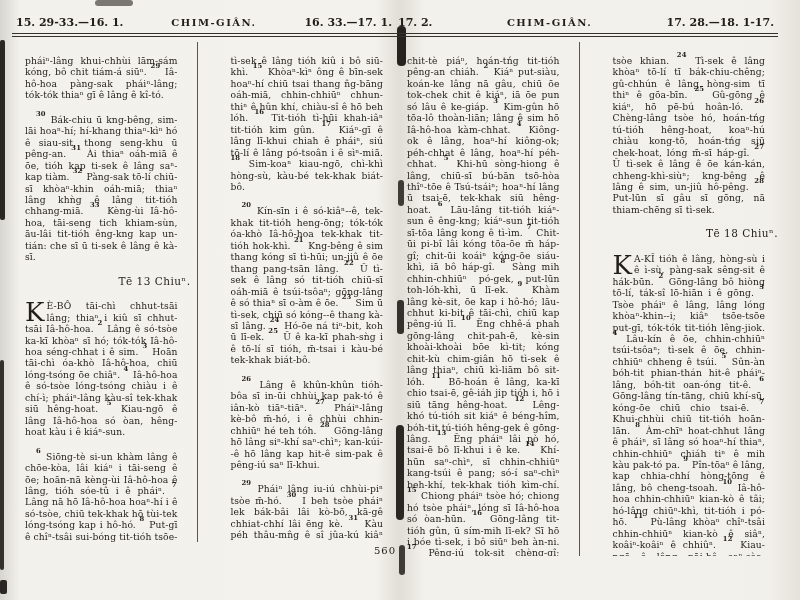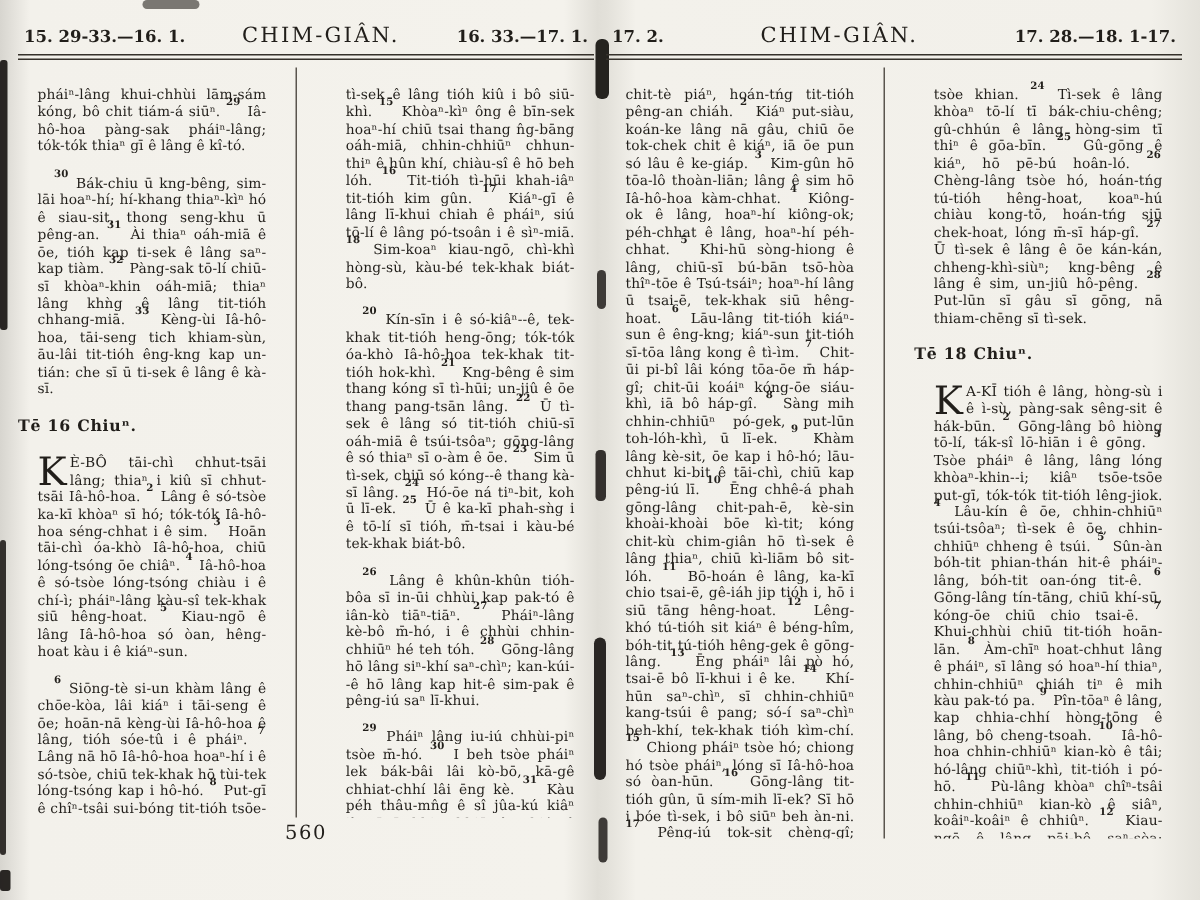--- a/index.html
+++ b/index.html
@@ -1,36 +1,36 @@
 <!DOCTYPE html>
 <html><head>
 <meta charset="utf-8">
 <style>
   html,body{margin:0;padding:0}
   body{width:800px;height:600px;overflow:hidden;background:#e7e5df;font-family:"DejaVu Serif","Liberation Serif",serif}
   .spread{position:relative;width:800px;height:600px;
     background:linear-gradient(90deg,#d7d5cf 0%,#f3f1eb 2.5%,#f4f2ec 47%,#e0ded7 49.8%,#e3e1da 50.6%,#f3f1eb 53%,#f2f0ea 96%,#e4e2db 100%)}
   .page{position:absolute;top:6px;width:384px;color:#211e1a}
   .page.left{left:12px}
-  .page.right{left:404px}
+  .page.right{left:394px}
   .running-head{display:flex;justify-content:space-between;align-items:baseline;font-size:11px;font-weight:bold;padding:10px 4px 0 4px}
-  .running-head .title{font-weight:normal;letter-spacing:1.5px;font-size:14px}
+  .running-head .title{font-weight:bold;letter-spacing:1.5px;font-size:10px}
   .double-rule{height:2px;border-top:1px solid #35312b;border-bottom:1px solid #35312b;margin-top:4px}
   .cols{display:flex;margin-top:5px}
   .col{width:185px;overflow:hidden;font-size:9.2px;line-height:11.45px;text-align:justify;letter-spacing:.1px}
   .page.left .col{height:500px}
   .page.right .col{height:514px}
   .col.second{border-left:1px solid #5a554e;padding-left:20px;margin-left:6px}
   .col p{margin:13px;text-indent:11px}
   .col p.cont{text-indent:0}
   .col p.dropcap{text-indent:0}
   .col p.dropcap::first-letter{float:left;font-size:26px;line-height:20px;padding:2px 2px 0 0}
-  .chapter-heading{text-align:left;font-weight:bold;font-size:10.5px;letter-spacing:.5px;margin:9px 0 7px;text-indent:0}
+  .chapter-heading{text-align:right;font-weight:normal;font-size:10.5px;letter-spacing:.5px;margin:9px 0 7px;text-indent:0}
   sup{font-size:6.8px;font-weight:bold;line-height:0;position:relative;top:-3px;padding-right:1px}
-  .page-number{text-align:center;font-size:13px;letter-spacing:1px}
+  .page-number{text-align:right;font-size:10px;letter-spacing:1px}
   .page.left .page-number{margin-top:3px}
   .page.right .page-number{margin-top:7px}
   
   .artifact{position:absolute;background:#15120f;border-radius:2px}
   .binding-left{left:0;top:40px;width:5px;height:180px;opacity:.9}
   .binding-left2{left:0;top:360px;width:4px;height:210px;opacity:.85}
   .corner-mark{left:0;top:580px;width:7px;height:14px;opacity:.9}
   .top-smudge{left:95px;top:0;width:38px;height:6px;opacity:.55;border-radius:3px}
   .gutter-a{left:397px;top:26px;width:9px;height:40px;opacity:.92;border-radius:4px}
   .gutter-b{left:398px;top:180px;width:6px;height:26px;opacity:.8;border-radius:3px}
@@ -57,21 +57,21 @@
     <div class="running-head">
       <span>15. 29-33.—16. 1.</span>
       <span class="title">CHIM-GIÂN.</span>
       <span>16. 33.—17. 1.</span>
     </div>
     <div class="double-rule"></div>
     <div class="cols">
       <div class="col">
         <p class="cont verse-text">pháiⁿ-lâng khui-chhùi lām-sám kóng, bô chit tiám-á siūⁿ. <sup>29</sup> Iâ-hô-hoa pàng-sak pháiⁿ-lâng; tók-tók thiaⁿ gī ê lâng ê kî-tó.</p>
         <p class="verse-text"><sup>30</sup> Bák-chiu ū kng-bêng, sim-lāi hoaⁿ-hí; hí-khang thiaⁿ-kìⁿ hó ê siau-sit, thong seng-khu ū pêng-an. <sup>31</sup> Ài thiaⁿ oáh-miā ê ōe, tióh kap ti-sek ê lâng saⁿ-kap tiàm. <sup>32</sup> Pàng-sak tō-lí chiū-sī khòaⁿ-khin oáh-miā; thiaⁿ lâng khǹg ê lâng tit-tióh chhang-miā. <sup>33</sup> Kèng-ùi Iâ-hô-hoa, tāi-seng tich khiam-sùn, āu-lâi tit-tióh êng-kng kap un-tián: che sī ū ti-sek ê lâng ê kà-sī.</p>
-        <div class="chapter-heading">Tē 16 Chiuⁿ.</div>
+        <div class="chapter-heading">Tē 13 Chiuⁿ.</div>
         <p class="dropcap verse-text">KÈ-BÔ tāi-chì chhut-tsāi lâng; thiaⁿ i kiû sī chhut-tsāi Iâ-hô-hoa. <sup>2</sup> Lâng ê só-tsòe ka-kī khòaⁿ sī hó; tók-tók Iâ-hô-hoa séng-chhat i ê sim. <sup>3</sup> Hoān tāi-chì óa-khò Iâ-hô-hoa, chiū lóng-tsóng ōe chiâⁿ. <sup>4</sup> Iâ-hô-hoa ê só-tsòe lóng-tsóng chiàu i ê chí-ì; pháiⁿ-lâng kàu-sî tek-khak siū hêng-hoat. <sup>5</sup> Kiau-ngō ê lâng Iâ-hô-hoa só òan, hêng-hoat kàu i ê kiáⁿ-sun.</p>
         <p class="verse-text"><sup>6</sup> Siōng-tè si-un khàm lâng ê chōe-kòa, lâi kiáⁿ i tāi-seng ê ōe; hoān-nā kèng-ùi Iâ-hô-hoa ê lâng, tióh sóe-tû i ê pháiⁿ. <sup>7</sup> Lâng nā hō Iâ-hô-hoa hoaⁿ-hí i ê só-tsòe, chiū tek-khak hō tùi-tek lóng-tsóng kap i hô-hó. <sup>8</sup> Put-gī ê chîⁿ-tsâi sui-bóng tit-tióh tsōe-tsōe; m̄ táh-tióh eng-kai tit-tióh ê mih, sui-bóng chió-chió iā hó. <sup>9</sup> Kè-bô tāi-chì chhut-tsāi lâng, chiâⁿ tāi-chì chhut-tsāi Iâ-hô-hoa. <sup>10</sup> Peh-sìⁿ khòaⁿ ông kóng-ōe chhin-chhiūⁿ thîⁿ kóng-ōe; sím-mn̄g ê sî m̄-thang chhò-gō. <sup>11</sup> Iâ-hô-hoa chhòng chhìn kap niû ê hoat-tō, bô m̄ put-chí kong-tō. <sup>12</sup> Kok-ūi ēng gī lâi lip, só-í ông m̄ thang kiâⁿ put-gī. <sup>13</sup> Só-kiâⁿ chèng-tit, kóng-ōe sêng-sit sī ông só eng-kai hoaⁿ-hí--ê. <sup>14</sup> Ông chit-ē siū khì tek-khak thâi-sí lâng, só-í ū</p>
       </div>
       <div class="col second">
         <p class="cont verse-text">tì-sek ê lâng tióh kiû i bô siū-khì. <sup>15</sup> Khòaⁿ-kìⁿ ông ê bīn-sek hoaⁿ-hí chiū tsai thang n̂g-bāng oáh-miā, chhin-chhiūⁿ chhun-thiⁿ ê hûn khí, chiàu-sî ê hō beh lóh. <sup>16</sup> Tit-tióh tì-hūi khah-iâⁿ tit-tióh kim gûn. <sup>17</sup> Kiáⁿ-gī ê lâng lī-khui chiah ê pháiⁿ, siú tō-lí ê lâng pó-tsoân i ê sìⁿ-miā. <sup>18</sup> Sim-koaⁿ kiau-ngō, chì-khì hòng-sù, kàu-bé tek-khak biát-bô.</p>
         <p class="verse-text"><sup>20</sup> Kín-sīn i ê só-kiâⁿ--ê, tek-khak tit-tióh heng-ōng; tók-tók óa-khò Iâ-hô-hoa tek-khak tit-tióh hok-khì. <sup>21</sup> Kng-bêng ê sim thang kóng sī tì-hūi; un-jiû ê ōe thang pang-tsān lâng. <sup>22</sup> Ū tì-sek ê lâng só tit-tióh chiū-sī oáh-miā ê tsúi-tsôaⁿ; gōng-lâng ê só thiaⁿ sī o-àm ê ōe. <sup>23</sup> Sim ū tì-sek, chiū só kóng--ê thang kà-sī lâng. <sup>24</sup> Hó-ōe ná tiⁿ-bit, koh ū lī-ek. <sup>25</sup> Ū ê ka-kī phah-sǹg i ê tō-lí sī tióh, m̄-tsai i kàu-bé tek-khak biát-bô.</p>
         <p class="verse-text"><sup>26</sup> Lâng ê khûn-khûn tióh-bôa sī in-ūi chhùi kap pak-tó ê iân-kò tiāⁿ-tiāⁿ. <sup>27</sup> Pháiⁿ-lâng kè-bô m̄-hó, i ê chhùi chhin-chhiūⁿ hé teh tóh. <sup>28</sup> Gōng-lâng hō lâng siⁿ-khí saⁿ-chìⁿ; kan-kúi--ê hō lâng kap hit-ê sim-pak ê pêng-iú saⁿ lī-khui.</p>
         <p class="verse-text"><sup>29</sup> Pháiⁿ lâng iu-iú chhùi-piⁿ tsòe m̄-hó. <sup>30</sup> I beh tsòe pháiⁿ lek bák-bâi lâi kò-bō, kā-gê chhiat-chhí lâi ēng kè. <sup>31</sup> Kàu péh thâu-mn̂g ê sî jûa-kú kiâⁿ jîn-gī sī chhin-chhiūⁿ êng-hián ê bián-liû. <sup>32</sup> Siū-khì bô kín-kín hoat-chhut--ê sī khah-iâⁿ bú-chiòng; ōe hō ka-kī ê sim hâng-hok ê lâng khah-iâⁿ tit-tióh siâⁿ. <sup>33</sup> Thiu-chhiam chhut-tsāi lâng, tiāⁿ-tióh tāi-chì chhut-tsāi Iâ-hô-hoa.</p>
 
       </div>

